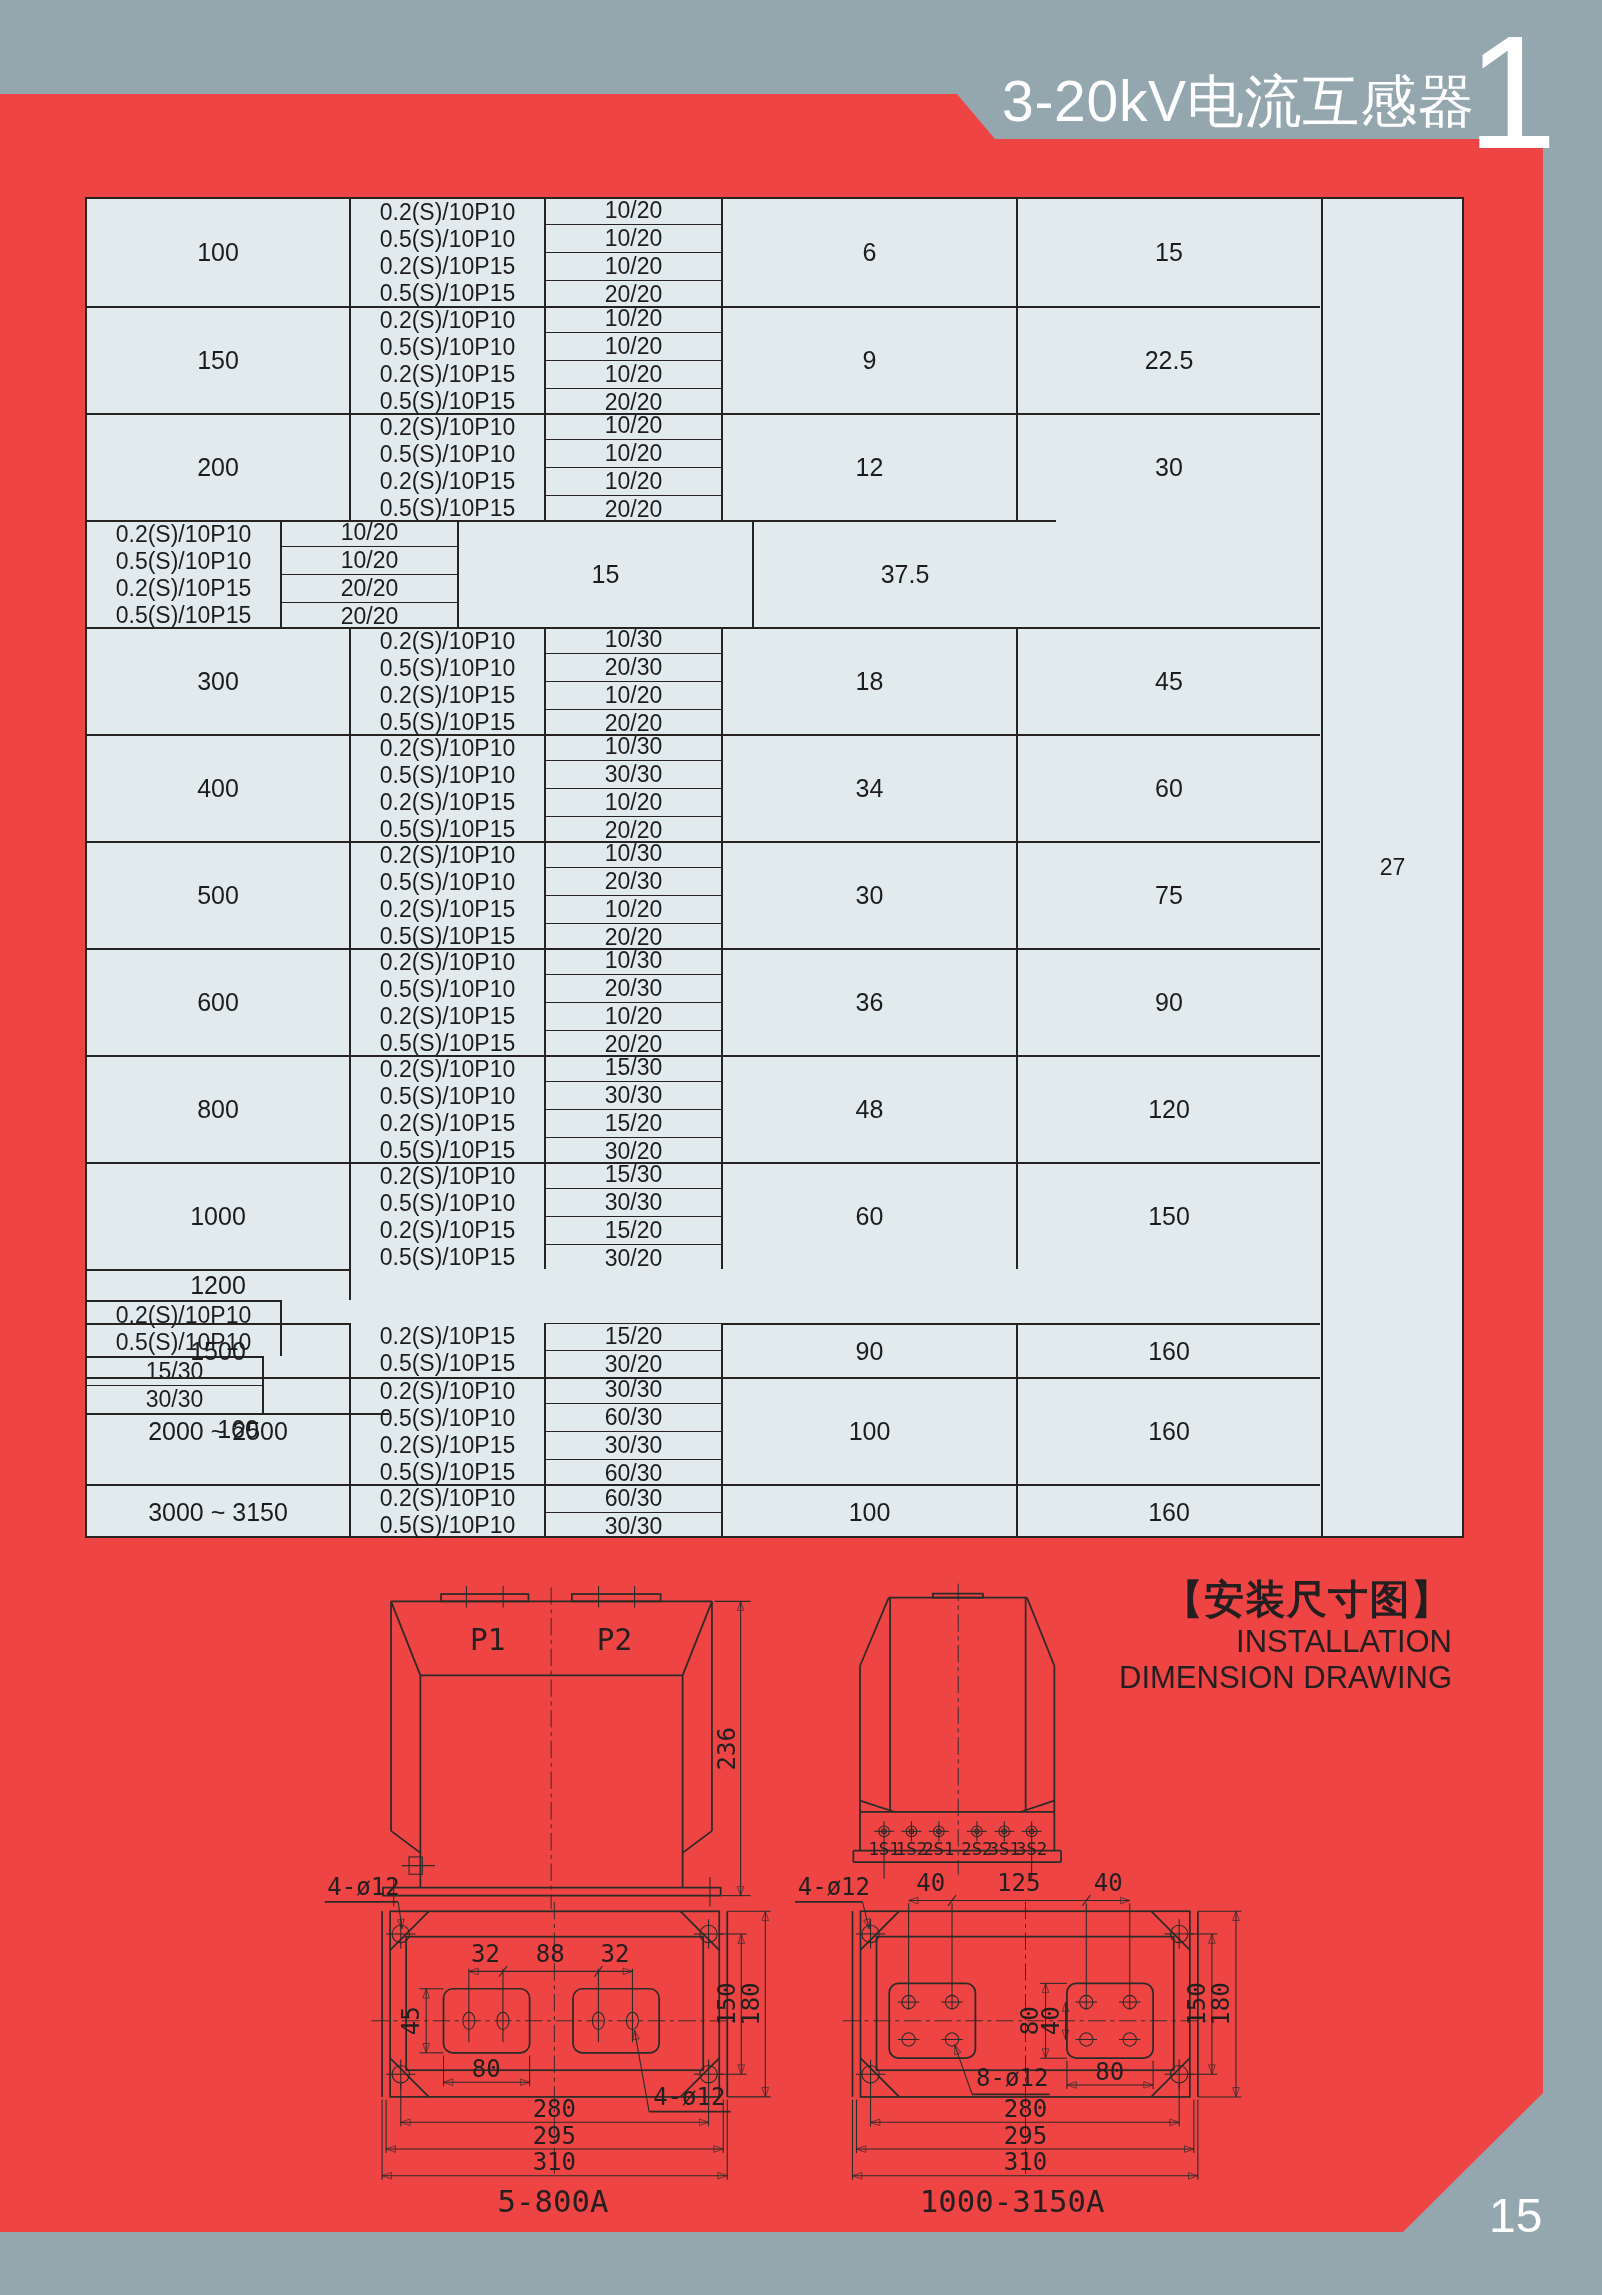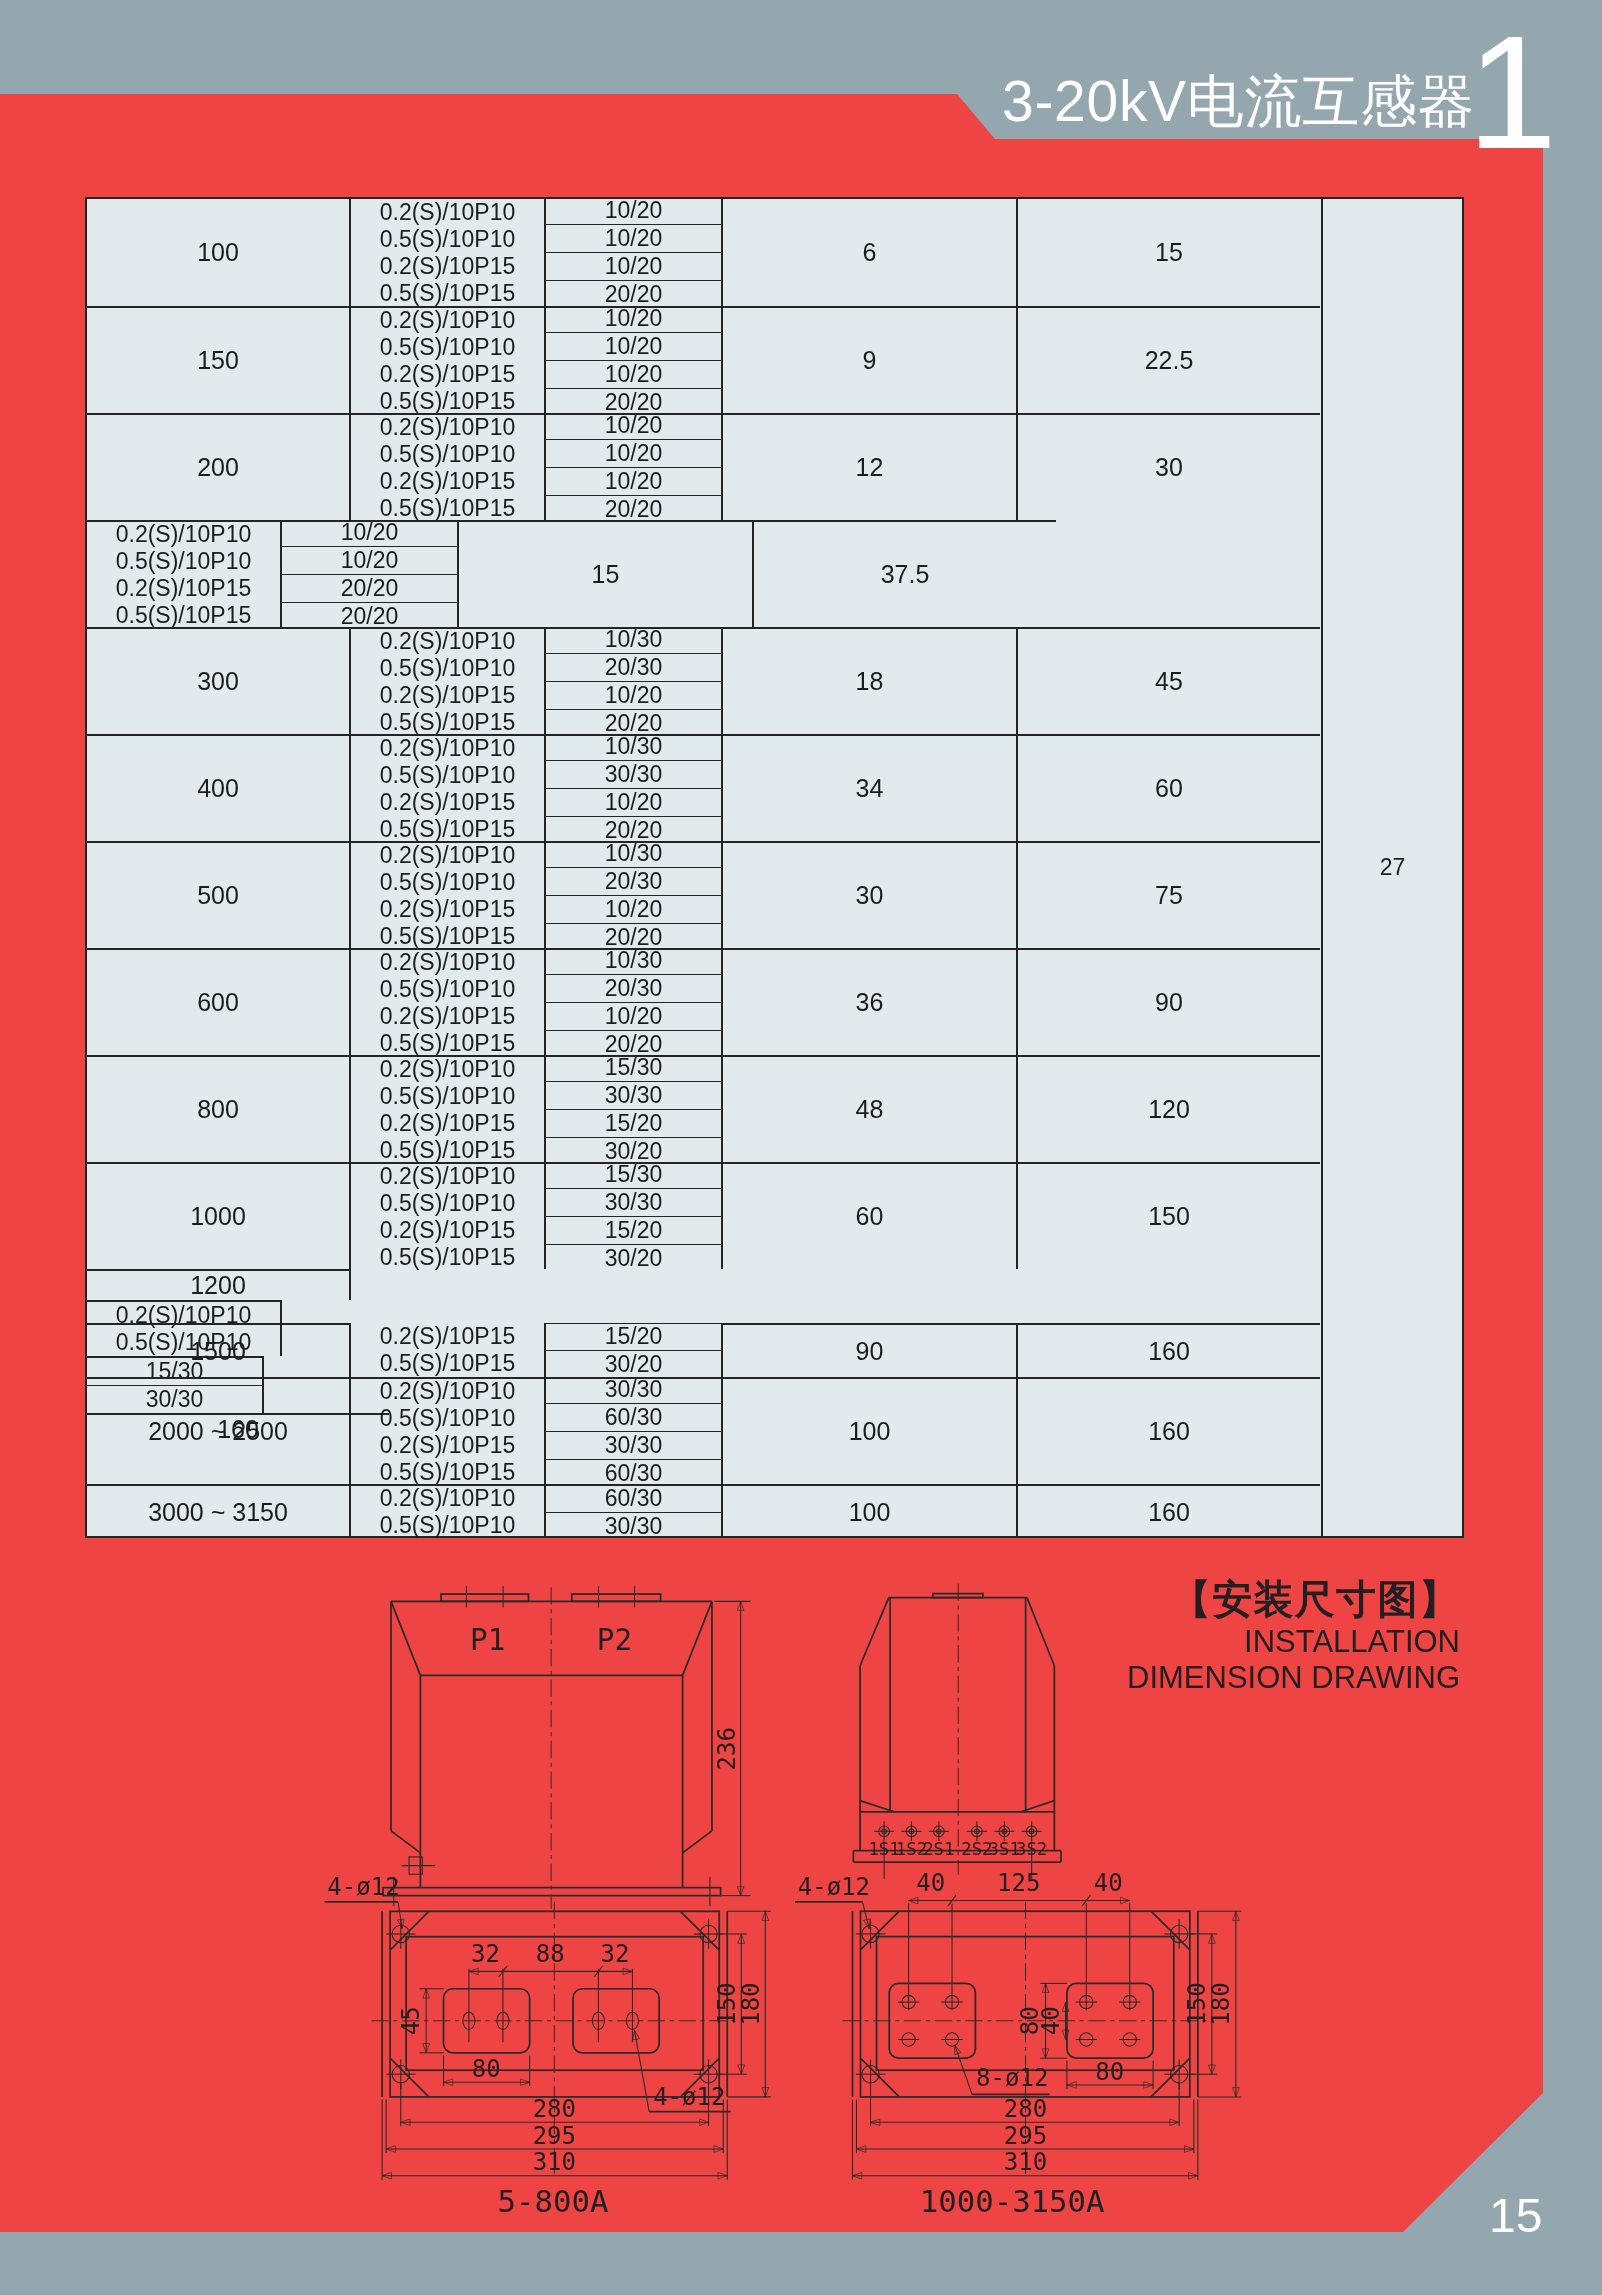--- a/index.html
+++ b/index.html
@@ -33,21 +33,21 @@
   .c1{width:264px;border-right:2px solid #272320;font-size:25px;}
   .c2{width:195px;border-right:2px solid #272320;flex-direction:column;font-size:23px;}
   .c2 .clsline{flex:1;display:flex;align-items:center;justify-content:center;width:100%;}
   .c3{width:177px;border-right:2px solid #272320;flex-direction:column;font-size:23px;padding:0;}
   .c3 .ratio{flex:1;display:flex;align-items:center;justify-content:center;width:100%;box-sizing:border-box;}
   .c3 .ratio:not(:last-child){border-bottom:1.3px solid #272320;}
   .c4{width:295px;border-right:2px solid #272320;font-size:25px;}
   .c5{width:302px;font-size:25px;}
 
   
-  .inst-title{position:absolute;right:142px;top:1575px;text-align:right;color:#231f20;}
+  .inst-title{position:absolute;right:150px;top:1575px;text-align:right;color:#231f20;}
   .inst-cn{font-size:40px;font-weight:bold;line-height:49px;letter-spacing:1.3px;}
   .inst-en{font-size:31px;line-height:36px;}
 
   svg{position:absolute;overflow:visible;}
   svg line,svg rect,svg path,svg circle,svg ellipse,svg polyline{stroke:#2a2a28;fill:none;}
   .ol{stroke-width:2.6px;}
   .thin{stroke-width:1.6px;}
   .dim{stroke-width:1.6px;}
   .cl{stroke-width:1.4px;stroke-dasharray:26 7 6 7;}
   svg text{fill:#231f20;stroke:none;font-family:"DejaVu Sans Mono",monospace;}

